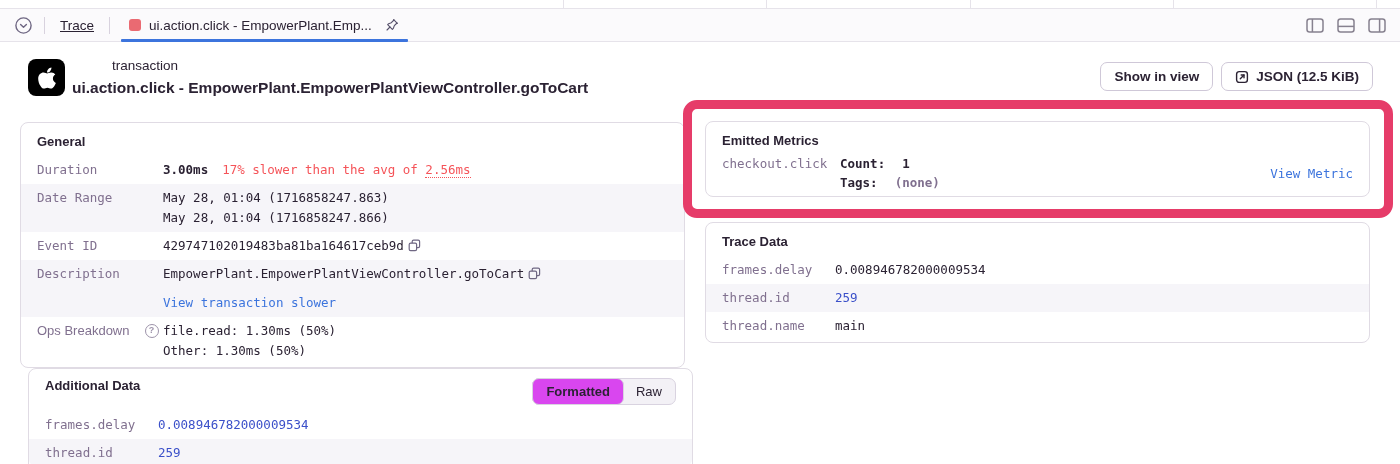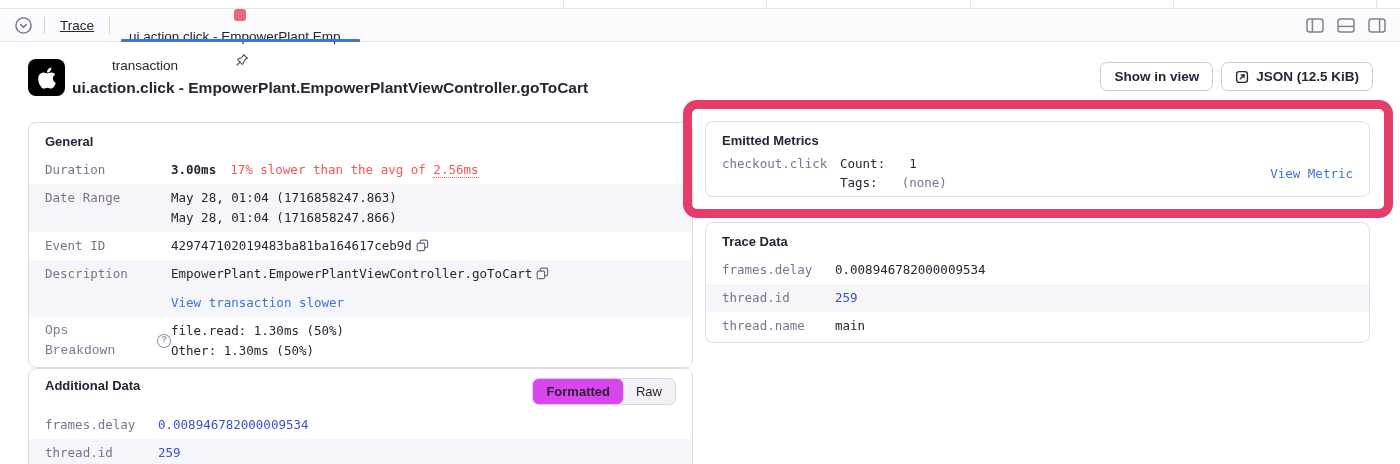--- a/index.html
+++ b/index.html
@@ -17,21 +17,21 @@
   
   .tabbar {
     position:absolute; top:8px; left:0; width:1400px; height:34px;
     background:#fbfafc; border-top:1px solid #e6e3ea; border-bottom:1px solid #e6e3ea;
     display:flex; align-items:center; padding:0 14px;
   }
   .tab-divider { width:1px; height:17px; background:#d8d2de; margin:0 11px; }
   .tab-plain { font-size:13.5px; color:#2b2233; padding:0 4px; cursor:pointer;text-decoration:underline; }
   .tab-active {
     position:relative; height:100%; display:flex; align-items:center; gap:8px;
-    padding:0 8px; cursor:pointer;flex-direction:column;
+    padding:0 8px; cursor:pointer;
   }
   .op-square { width:12px; height:12px; border-radius:3px; background:#ea6a72; flex:none; }
   .tab-label { font-size:13.5px; color:#2b2233; white-space:nowrap; }
   .pin-btn { display:flex; align-items:center; margin-left:4px; cursor:pointer; }
   .tab-underline { position:absolute; left:0; right:0; bottom:-1px; height:3px; background:#3c74dd; border-radius:1px; }
   .tabbar-right { margin-left:auto; display:flex; align-items:center; gap:13px; }
   .layout-btn { display:flex; align-items:center; cursor:pointer; }
 
   
   .app-icon {
@@ -43,50 +43,50 @@
   .header-actions { position:absolute; right:27px; top:62px; display:flex; gap:8px; }
   .btn {
     display:flex; align-items:center; gap:7px; background:#fff;
     border:1px solid #cfc8d8; border-radius:7px; padding:6px 13px;
     font-size:13.5px; font-weight:700; color:#2b2233; cursor:pointer; white-space:nowrap;
   }
 
   
   .card { position:absolute; background:#fff; border:1px solid #e0dbe4; border-radius:8px; }
   .card-title { font-size:13px; font-weight:700; padding:11px 16px 7px; color:#2b2233; }
-  #general-card    { left:28px;  top:122px; width:665px; }
+  #general-card    { left:20px;  top:122px; width:665px; }
   #additional-card { left:28px;  top:368px; width:665px; height:140px; }
   #emitted-card    { left:705px; top:121px; width:665px; height:76px; }
   #trace-card      { left:705px; top:222px; width:665px; }
 
   .kv-row { display:flex; padding:4px 16px; font-family:"DejaVu Sans Mono","Liberation Mono",monospace; font-size:12.5px; line-height:20px; }
   .kv-row.alt { background:#f6f5f9; }
   .kv-row:last-child { border-radius:0 0 8px 8px; }
   .kv-key { flex:none; width:126px; color:#80708f; }
   .kv-key.narrow { width:113px; }
   .kv-val { color:#2b2233; word-break:break-all; }
   .kv-val .bold { font-weight:700; }
   .val-num  { color:#3b50c9; }
   .warn { color:#f55459; margin-left:14px; }
   .warn .dotted { border-bottom:1px dotted #f55459; }
   .blue-link { color:#3c74dd; text-decoration:none; cursor:pointer; }
   .link-line { margin-top:9px; }
   .copy-btn { display:inline-flex; vertical-align:-2px; margin-left:4px; cursor:pointer; }
-  .sans-key { font-family:Liberation Mono, monospace; font-size:13px; color:#80708f; display:flex; align-items:center; gap:15px; }
+  .sans-key { font-family:Liberation Sans, sans-serif; font-size:13px; color:#80708f; display:flex; align-items:center; gap:15px; }
   .help-circle {
     width:14px; height:14px; border:1.2px solid #9d93aa; border-radius:50%; color:#9d93aa;
     font-size:9px; line-height:11.5px; text-align:center; font-weight:700; display:inline-block; cursor:pointer;
   }
   .pad-bottom { padding-bottom:6px; }
 
   
   .em-row { display:flex; align-items:flex-start; padding:2px 16px 0; font-family:"DejaVu Sans Mono","Liberation Mono",monospace; font-size:12.5px; line-height:19px; }
   .em-name { flex:none; width:118px; color:#80708f; }
   .em-lines { display:flex; flex-direction:column; }
-  .em-line { display:flex; gap:24px; }
+  .em-line { display:flex; gap:17px;font-weight:bold; }
   .em-muted { color:#80708f; }
   .em-link { margin-left:auto; align-self:center; }
 
   
   .add-head { display:flex; padding:9px 16px 6px; }
   .add-head .card-title { padding:0; }
   .segmented {
     margin-left:auto; display:flex; align-items:center; background:#f3f1f6;
     border:1px solid #d9d3e0; border-radius:7px; font-size:13px;
   }

